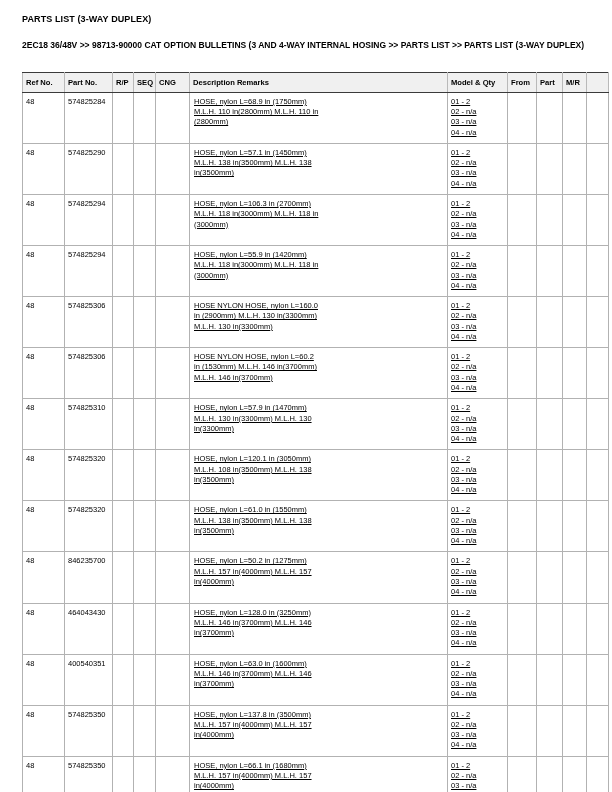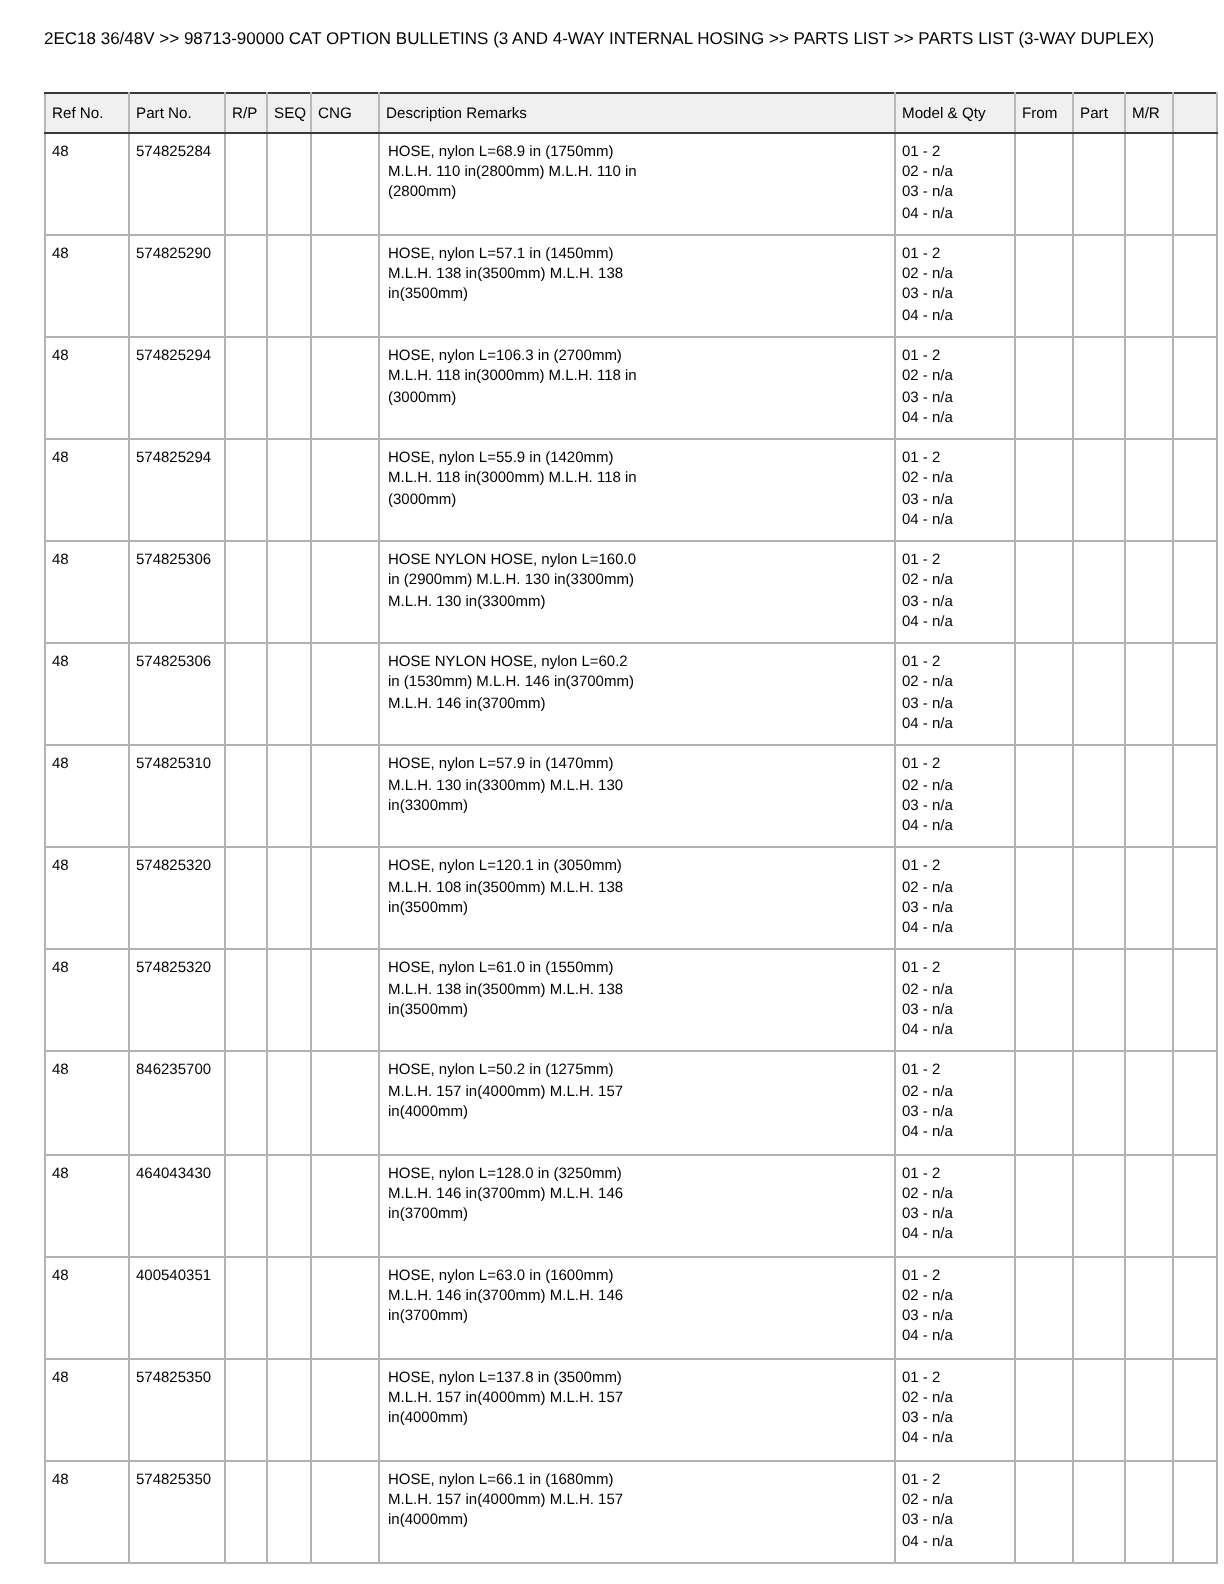--- a/index.html
+++ b/index.html
@@ -22,64 +22,67 @@
     overflow: hidden;
   }
   .title {
     font-size: 9px;
     font-weight: bold;
     letter-spacing: 0.1px;
     margin: 0 0 16px 0;
   }
   .breadcrumb {
     font-size: 8.5px;
-    font-weight: normal;
+    font-weight: bold;
     line-height: 1.4;
     width: 566px;
     margin: 0 0 20px 0;
   }
   table.parts {
     border-collapse: collapse;
     table-layout: fixed;
     width: 586px;
     font-size: 7.5px;
   }
   table.parts thead th {
     text-align: left;
-    font-weight: normal;
+    font-weight: bold;
     font-size: 7.6px;
     padding: 5px 3px;
     background: #f0f0f0;
     border-top: 1.5px solid #3a3a3a;
     border-bottom: 1.5px solid #3a3a3a;
     border-left: 1px solid #b9b9b9;
     border-right: 1px solid #b9b9b9;
     white-space: nowrap;
     overflow: hidden;
   }
   table.parts td {
     vertical-align: top;
     padding: 4px 3px 5px 3px;
     border: 1px solid #b2b2b2;
     white-space: pre-line;
     line-height: 1.37;
     overflow: hidden;
   }
   table.parts td.qty {
     white-space: pre-line;
+    text-decoration: underline;
   }
   table.parts td.desc {
     padding-left: 4px;
+    text-decoration: underline;
   }
 </style>
 </head>
 <body>
 
 <div class="page">
 
+  <div class="title">PARTS LIST (3-WAY DUPLEX)</div>
 
   <div class="breadcrumb">2EC18 36/48V &gt;&gt; 98713-90000 CAT OPTION BULLETINS (3 AND 4-WAY INTERNAL HOSING &gt;&gt; PARTS LIST &gt;&gt; PARTS LIST (3-WAY DUPLEX)</div>
 
   <table class="parts">
     <colgroup>
       <col style="width:42px">
       <col style="width:48px">
       <col style="width:21px">
       <col style="width:22px">
       <col style="width:34px">

